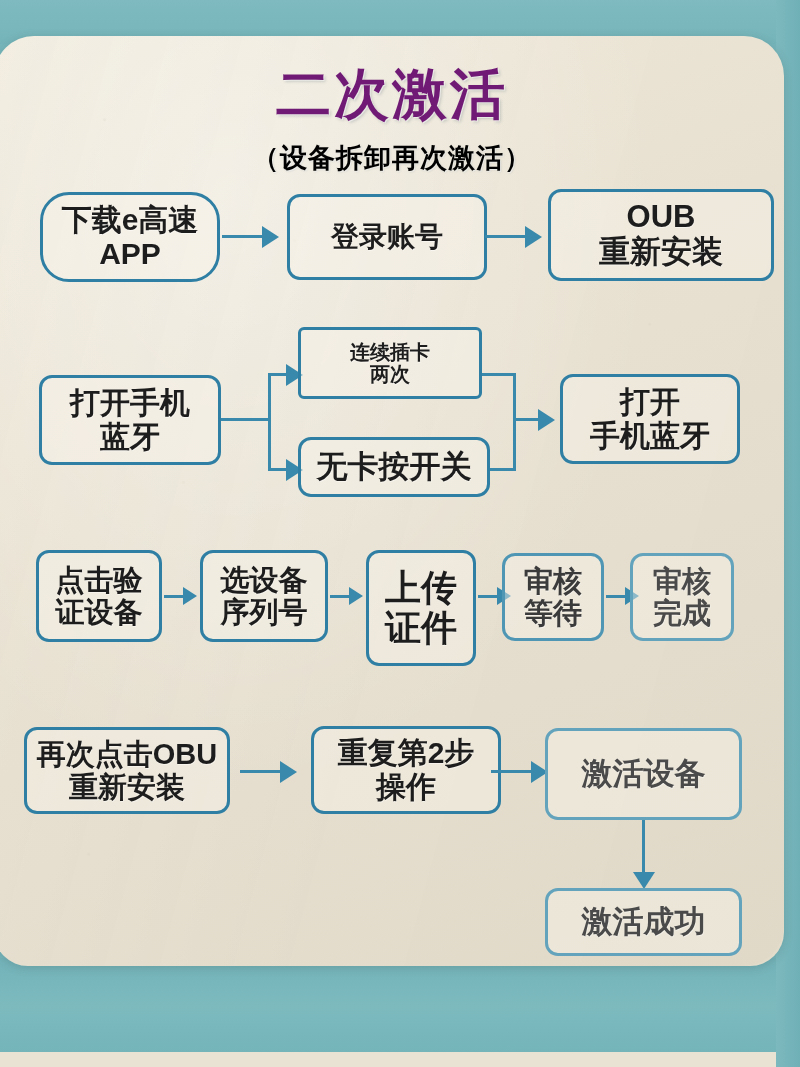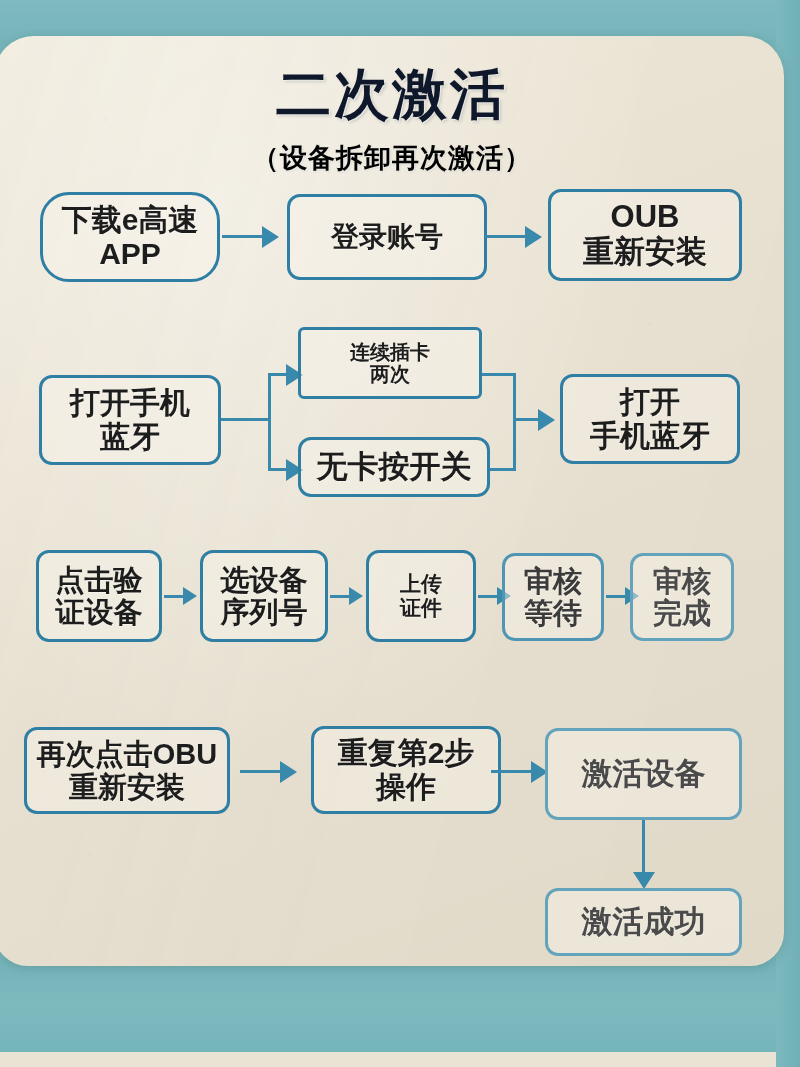--- a/index.html
+++ b/index.html
@@ -72,21 +72,21 @@
 
   
   .title {
     position: absolute;
     left: 0; top: 64px; width: 784px;
     text-align: center;
     font-size: 55px;
     line-height: 60px;
     font-weight: bold;
     letter-spacing: 3px;
-    color: #0f172a;
+    color: #701a75;
     text-shadow: 1px 1px 0 rgba(255,255,255,.55), 2px 2px 3px rgba(60,80,95,.22);
   }
   .subtitle {
     position: absolute;
     left: 0; top: 142px; width: 784px;
     text-align: center;
     font-size: 27px;
     line-height: 32px;
     font-weight: bold;
     letter-spacing: 1px;
@@ -155,21 +155,21 @@
 
   <div class="node" style="left:40px; top:192px; width:180px; height:90px; font-size:30px;border-radius:29px;">下载e高速
 APP</div>
   <div class="hline" style="left:222px; top:235px; width:42px;"></div>
   <div class="arrow-r" style="left:262px; top:226px;"></div>
 
   <div class="node" style="left:287px; top:194px; width:200px; height:86px; font-size:28px;">登录账号</div>
   <div class="hline" style="left:485px; top:235px; width:42px;"></div>
   <div class="arrow-r" style="left:525px; top:226px;"></div>
 
-  <div class="node" style="left:548px; top:189px; width:194px; height:92px; font-size:31px;">OUB
+  <div class="node" style="left:548px; top:189px; width:226px; height:92px; font-size:31px;">OUB
 重新安装</div>
 
   <div class="node" style="left:39px; top:375px; width:182px; height:90px; font-size:30px;">打开手机
 蓝牙</div>
 
   <div class="hline" style="left:221px; top:418px; width:50px;"></div>
   <div class="vline" style="left:268px; top:373px; height:98px;"></div>
   <div class="hline" style="left:268px; top:373px; width:22px;"></div>
   <div class="arrow-r" style="left:286px; top:364px;"></div>
   <div class="hline" style="left:268px; top:468px; width:22px;"></div>
@@ -191,21 +191,21 @@
   <div class="node" style="left:560px; top:374px; width:180px; height:90px; font-size:30px;">打开
 手机蓝牙</div>
   <div class="hline" style="left:164px; top:595px; width:22px;"></div>
   <div class="arrow-r" style="left:183px; top:587px; border-top-width:9px; border-bottom-width:9px; border-left-width:14px;"></div>
 
   <div class="node" style="left:200px; top:550px; width:128px; height:92px; font-size:29px;">选设备
 序列号</div>
   <div class="hline" style="left:330px; top:595px; width:22px;"></div>
   <div class="arrow-r" style="left:349px; top:587px; border-top-width:9px; border-bottom-width:9px; border-left-width:14px;"></div>
 
-  <div class="node" style="left:366px; top:550px; width:110px; height:92px; font-size:21px;">上传
+  <div class="node" style="left:366px; top:550px; width:110px; height:116px; font-size:36px;">上传
 证件</div>
   <div class="hline" style="left:478px; top:595px; width:22px;"></div>
   <div class="arrow-r" style="left:497px; top:587px; border-top-width:9px; border-bottom-width:9px; border-left-width:14px;"></div>
 
   <div class="node soft" style="left:502px; top:553px; width:102px; height:88px; font-size:29px;">审核
 等待</div>
   <div class="hline" style="left:606px; top:595px; width:22px;"></div>
   <div class="arrow-r" style="left:625px; top:587px; border-top-width:9px; border-bottom-width:9px; border-left-width:14px;"></div>
 
   <div class="node softer" style="left:630px; top:553px; width:104px; height:88px; font-size:29px;">审核

